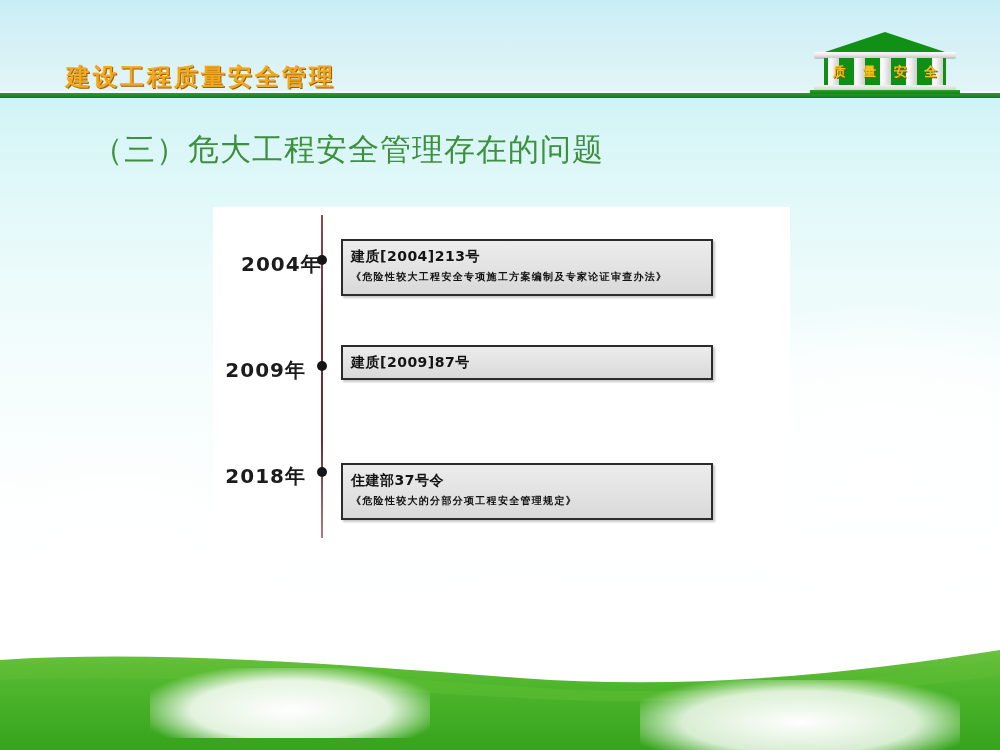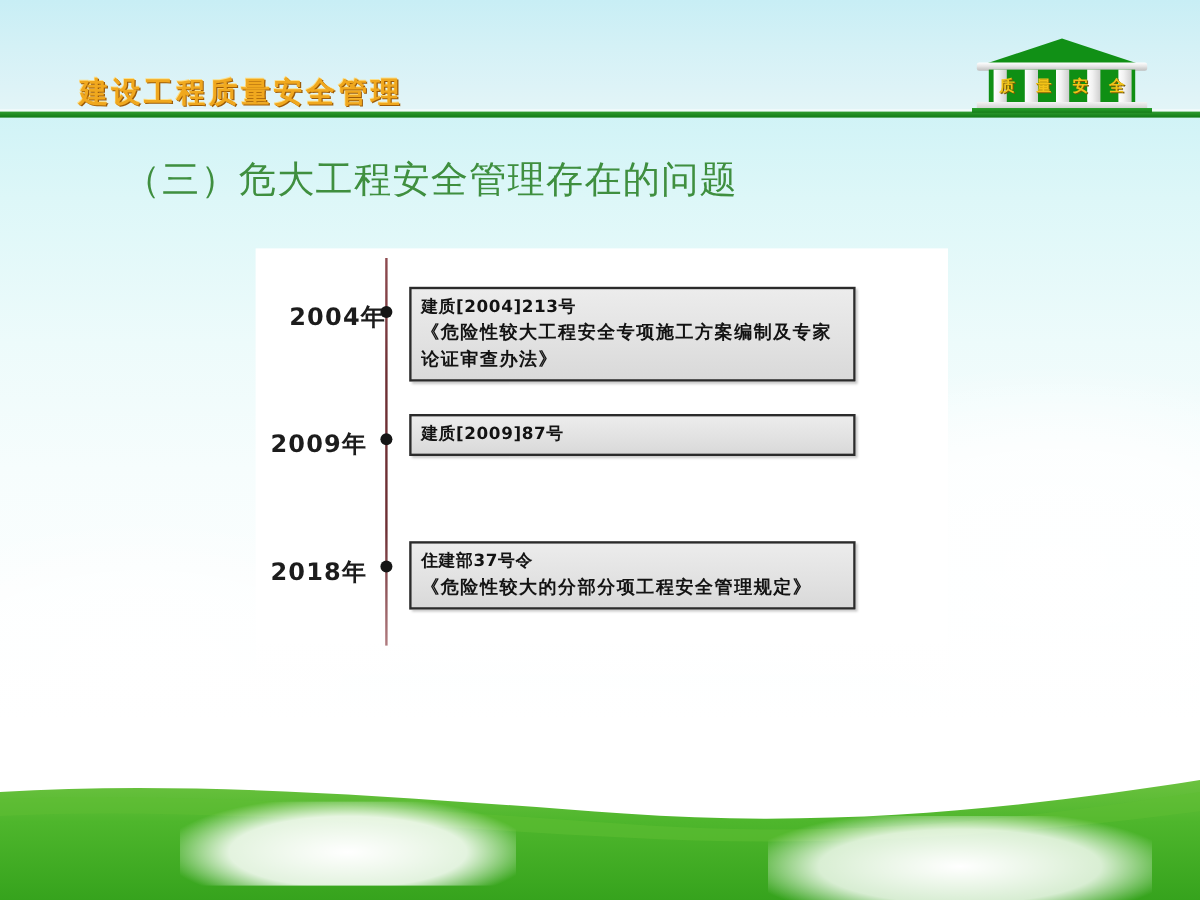--- a/index.html
+++ b/index.html
@@ -77,21 +77,21 @@
     font-size:13px; font-weight:bold; color:#f2c218;
     text-shadow:1px 1px 0 #7a5a05;
     z-index:4;
   }
 
   
   .slide-heading {
     position:absolute; left:92px; top:129px;
     font-family:"DejaVu Serif","Liberation Serif",serif;
     font-size:31px; font-weight:normal; color:#3f8f3f;
-    letter-spacing:1px; white-space:nowrap;margin-left:11px;
+    letter-spacing:1px; white-space:nowrap;
   }
 
   
   .panel {
     position:absolute; left:213px; top:207px; width:577px; height:330px;
     background:#ffffff;
   }
   .panel-fade {
     position:absolute; left:213px; top:520px; width:577px; height:60px;
     background:linear-gradient(to bottom,#ffffff 0%, rgba(255,255,255,0.75) 55%, rgba(255,255,255,0) 100%);
@@ -118,21 +118,21 @@
     background:linear-gradient(to bottom,#ececec 0%, #e2e2e2 55%, #d9d9d9 100%);
     border:2px solid #2b2b2b;
     box-shadow:2px 2px 2px rgba(0,0,0,0.22);
     padding:5px 8px 6px 8px;
   }
   .tl-line1, .tl-line2 {
     font-family:"DejaVu Sans","Liberation Sans",sans-serif;
     color:#131313; white-space:nowrap;
   }
   .tl-line1 { font-size:14px; font-weight:bold; letter-spacing:0.5px; line-height:20px; }
-  .tl-line2 { font-size:15px; font-weight:bold; letter-spacing:1.3px; line-height:22px; }
+  .tl-line2 { font-size:10px; font-weight:bold; letter-spacing:1.3px; line-height:22px; }
   .tl-line2.wrap { white-space:normal; }
 
   
   .grass-wrap { position:absolute; left:0; top:620px; width:1000px; height:130px; }
   .cloud-a {
     position:absolute; left:150px; top:48px; width:280px; height:70px;
     background:radial-gradient(ellipse at 50% 60%, #ffffff 0%, rgba(255,255,255,0.85) 50%, rgba(255,255,255,0) 78%);
   }
   .cloud-b {
     position:absolute; left:640px; top:60px; width:320px; height:70px;
@@ -188,21 +188,21 @@
     <div class="tl-year" style="top:12px;">2009年</div>
     <div class="tl-dot" style="top:16px;"></div>
     <div class="tl-box" style="top:0;">
       <div class="tl-line1">建质[2009]87号</div>
     </div>
   </div>
 
   <div class="tl-row" style="top:451px;">
     <div class="tl-year" style="top:12px;">2018年</div>
     <div class="tl-dot" style="top:16px;"></div>
-    <div class="tl-box" style="top:0;">
+    <div class="tl-box" style="top:12px;">
       <div class="tl-line1">住建部37号令</div>
       <div class="tl-line2">《危险性较大的分部分项工程安全管理规定》</div>
     </div>
   </div>
 
   <div class="grass-wrap">
     <svg width="1000" height="130" viewBox="0 0 1000 130" preserveAspectRatio="none">
       <defs>
         <linearGradient id="gsv" x1="0" y1="0" x2="0" y2="1">
           <stop offset="0%" stop-color="#6cc23f"></stop>

